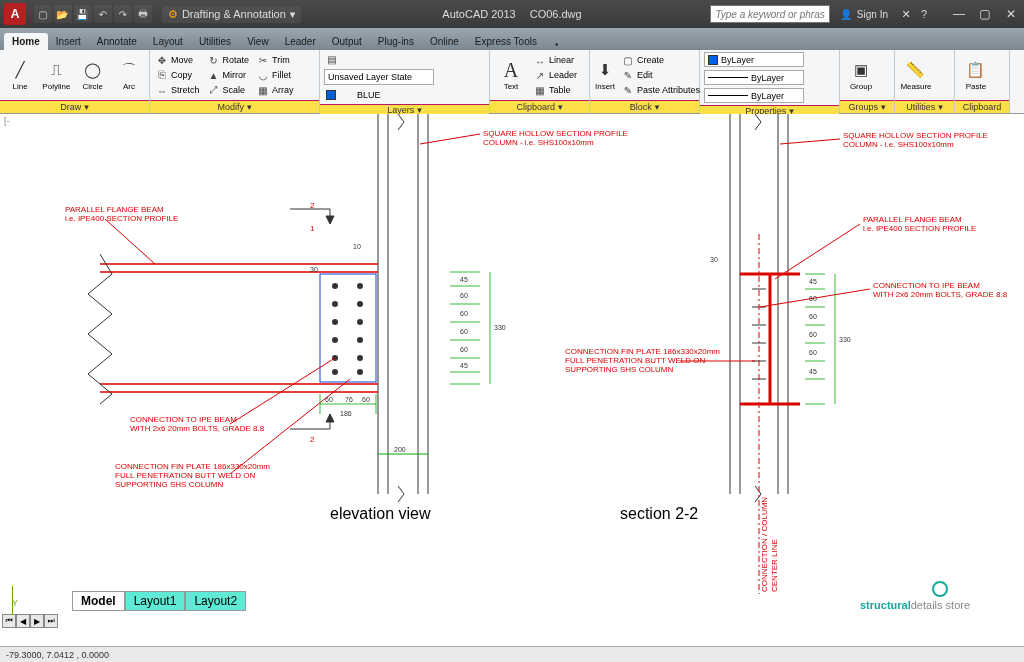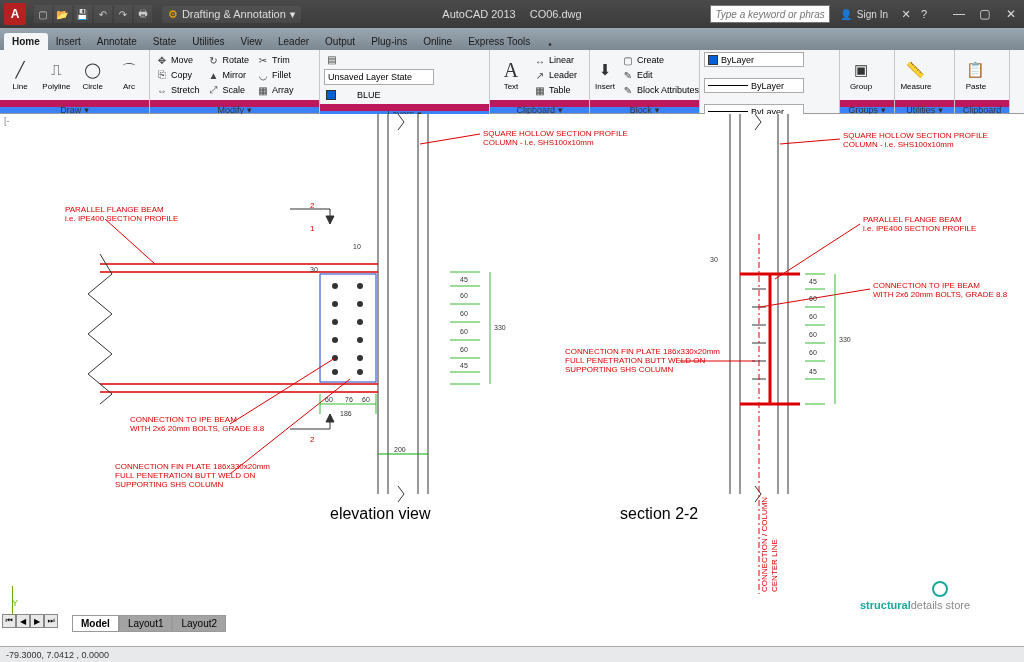--- a/index.html
+++ b/index.html
@@ -24,21 +24,21 @@
 
 .tabstrip { height: 22px; background: linear-gradient(#9aa7b1,#7b8791); display: flex; align-items: flex-end; padding: 0 4px; font-size: 10px; }
 .tabstrip .tab { padding: 3px 8px; color: #1a1a1a; cursor: pointer; }
 .tabstrip .tab.active { background: #f4f6f7; border-radius: 3px 3px 0 0; font-weight: 600; }
 .tabstrip .bullet { margin-left: 10px; color: #333; }
 
 
 .ribbon { height: 64px; background: #f4f6f7; border-bottom: 1px solid #999; display: flex; font-size: 9px; }
 .panel { border-right: 1px solid #c3c8cc; display: flex; flex-direction: column; }
 .panel .body { flex: 1; display: flex; align-items: center; padding: 2px 4px; gap: 4px; }
-.panel .label { height: 13px; background: #3b82f6; font-size: 9px; color: #333; border-top: 7px solid #be185d; display: flex; align-items: center; justify-content: center; gap: 3px; }
+.panel .label { height: 13px; background: #fde047; font-size: 9px; color: #333; border-top: 1px solid #be185d; display: flex; align-items: center; justify-content: center; gap: 3px; }
 .bigbtn { display: flex; flex-direction: column; align-items: center; justify-content: center; gap: 1px; width: 34px; height: 46px; font-size: 8px; }
 .bigbtn .ic { width: 22px; height: 22px; display: flex; align-items: center; justify-content: center; font-size: 15px; color: #333; }
 .smbtn { display: flex; align-items: center; gap: 3px; font-size: 9px; white-space: nowrap; height: 14px; padding: 0 2px; }
 .smbtn .ic { width: 12px; height: 12px; display: flex; align-items: center; justify-content: center; font-size: 10px; color: #444; }
 .col3 { display: flex; flex-direction: column; gap: 1px; }
 .layerrow input { width: 110px; height: 16px; font-size: 9px; padding: 0 3px; border: 1px solid #aaa; }
 .layercolor { width: 10px; height: 10px; background: #0060d6; border: 1px solid #333; display: inline-block; }
 .bylayer { width: 100px; height: 15px; border: 1px solid #aaa; font-size: 9px; padding: 0 3px; display: flex; align-items: center; gap: 3px; background: #fff; }
 .linepreview { width: 40px; border-top: 1px solid #000; }
 
@@ -48,22 +48,22 @@
 .drawing .ucsX { position: absolute; left: 48px; bottom: 4px; color: #7ab800; font-size: 9px; }
 .drawing .ucs { position: absolute; left: 12px; bottom: 10px; width: 40px; height: 40px; }
 .drawing .ucs::before { content: ""; position: absolute; left: 0; bottom: 0; width: 36px; border-top: 1px solid #c22; }
 .drawing .ucs::after { content: ""; position: absolute; left: 0; bottom: 0; height: 36px; border-left: 1px solid #6a0; }
 .drawing svg { position: absolute; top: 0; left: 0; }
 .dlabel { font-family: Arial; font-size: 8px; fill: #d00; }
 .dimtxt { font-family: Arial; font-size: 7px; fill: #333; }
 .bigcap { font-family: Arial; font-size: 16px; }
 .scrollbtns { position: absolute; left: 2px; bottom: 4px; display: flex; gap: 0; }
 .scrollbtns div { width: 14px; height: 14px; border: 1px solid #888; background: #e8e8e8; font-size: 8px; display: flex; align-items: center; justify-content: center; }
-.modeltabs { position: absolute; left: 72px; bottom: 0; display: flex; font-size: 10px; }
-.modeltabs .mt { padding: 2px 8px; border: 1px solid #999; background: #a3a3a3; }
+.modeltabs { position: absolute; left: 72px; bottom: 21px; display: flex; font-size: 12px; }
+.modeltabs .mt { padding: 2px 8px; border: 1px solid #999; background: #5eead4; }
 .modeltabs .mt.active { background: #fff; font-weight: 600; }
 
 
 .statusbar { position: absolute; bottom: 0; left: 0; right: 0; height: 16px; background: #e7e9eb; border-top: 1px solid #aaa; font-size: 9px; display: flex; align-items: center; padding: 0 6px; color: #333; }
 </style>
 </head>
 <body>
 
 <div class="titlebar">
   <div class="logo">A</div>
@@ -99,21 +99,21 @@
     <div>—</div>
     <div>▢</div>
     <div>✕</div>
   </div>
 </div>
 
 <div class="tabstrip">
   <div class="tab active">Home</div>
   <div class="tab">Insert</div>
   <div class="tab">Annotate</div>
-  <div class="tab">State</div>
+  <div class="tab">Layout</div>
   <div class="tab">Utilities</div>
   <div class="tab">View</div>
   <div class="tab">Leader</div>
   <div class="tab">Output</div>
   <div class="tab">Plug-ins</div>
   <div class="tab">Online</div>
   <div class="tab">Express Tools</div>
   <span class="bullet">•</span>
 </div>
 
@@ -238,30 +238,30 @@
         <div class="smbtn">
             <span class="ic">▢</span>
             <span>Create</span>
           </div>
         <div class="smbtn">
             <span class="ic">✎</span>
             <span>Edit</span>
           </div>
         <div class="smbtn">
             <span class="ic">✎</span>
-            <span>Block Attributes</span>
+            <span>Paste Attributes</span>
           </div>
       </div>
     </div>
     <div class="label"><span>Block</span> ▾</div>
   </div>
 
   <div class="panel" style="width:140px">
     <div class="body">
-      <div class="col3" style="gap:11px">
+      <div class="col3" style="gap:3px">
         <div class="bylayer">
             <span class="layercolor"></span>
             <span>ByLayer</span>
           </div>
         <div class="bylayer">
             <span class="linepreview"></span>
             <span>ByLayer</span>
           </div>
         <div class="bylayer">
             <span class="linepreview"></span>

